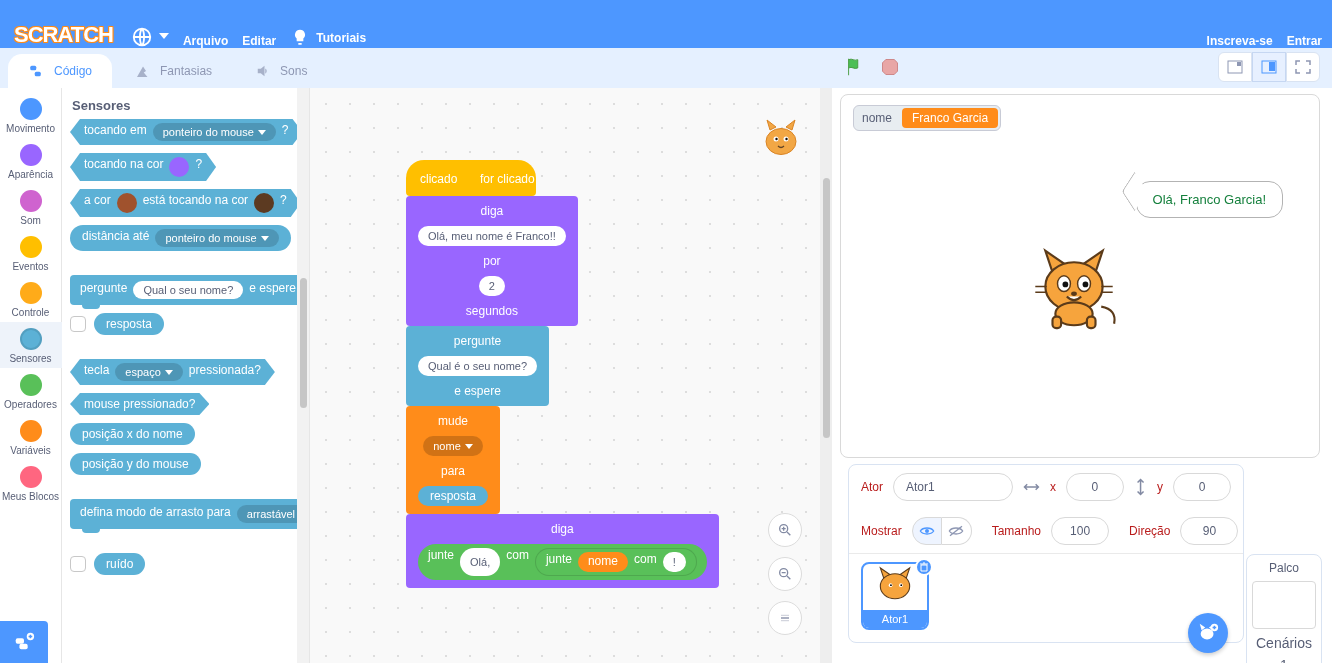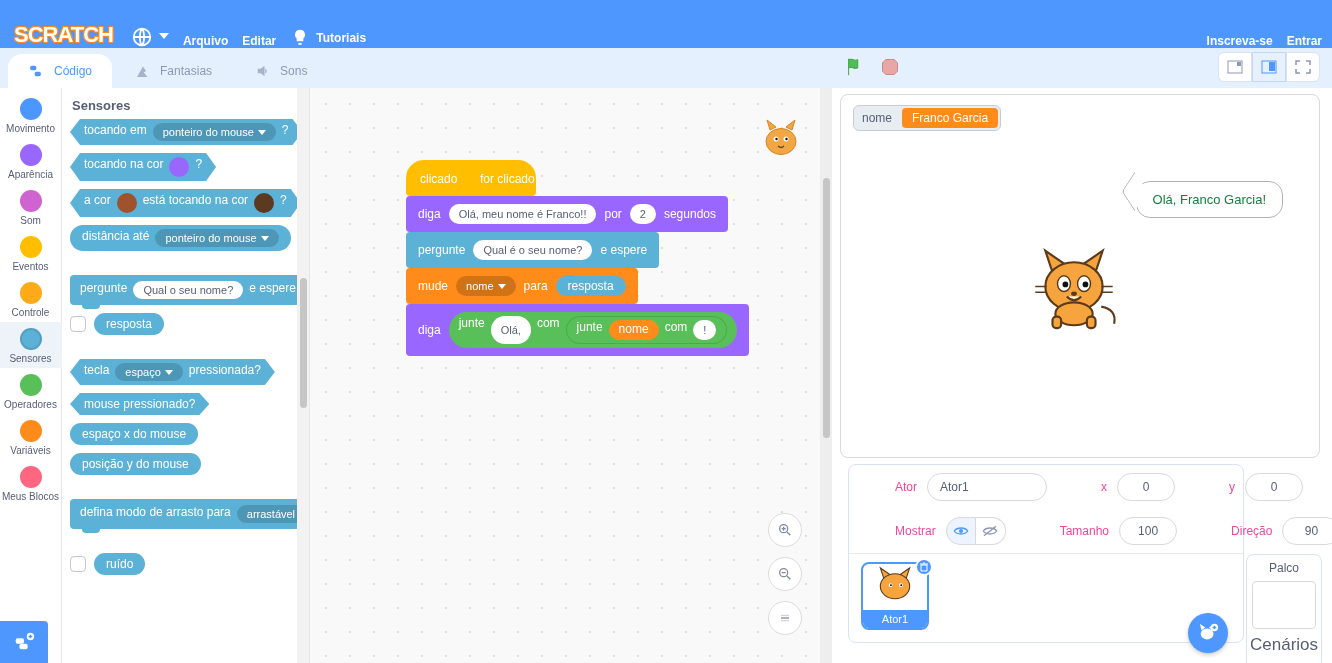--- a/index.html
+++ b/index.html
@@ -188,21 +188,21 @@
 
   .script {
     position:absolute; left:96px; top:72px;
   }
   .sb {
     color:#fff; font-size:12px; padding:8px 12px; border-radius:4px 4px 4px 4px;
     display:flex; align-items:center; gap:8px; margin:0; position:relative; width:max-content;
   }
   .sb .arg { min-height:20px; }
   .sb.hat { border-radius:18px 18px 4px 4px; padding:10px 14px 8px 14px; }
-  .sb + .sb { border-top:none; }
+  .sb + .sb { border-top:none;flex-direction:column; }
   .flag-icon { width:22px; height:22px; }
   .stage-wrap {
     margin: 6px 8px 6px 8px;
     border:1px solid #d9d9d9; border-radius:8px; background:#fff;
     width: 480px; height: 364px; position:relative; overflow:hidden;
   }
   .var-monitor {
     position:absolute; left:12px; top:10px;
     background:#e8edf1; border-radius:6px; display:inline-flex; align-items:center;
     font-size:12px; color:#575e75; border:1px solid #c8cbd6; overflow:hidden;
@@ -229,21 +229,21 @@
   .cat-svg { width:86px; height:86px; }
 
   
   .info-panel {
     margin: 0 8px 6px 8px;
     width:396px;
     border:1px solid #d9e3f2; border-radius:8px; background:#fff;
     display:flex; flex-direction:column;
   }
   .info-row { display:flex; align-items:center; gap:10px; padding:8px 12px; }
-  .info-row .lbl { font-size:12px; color:#ec4899;margin-left:34px; }
+  .info-row .lbl { font-size:12px; color:#b91c1c; }
   .text-input {
     height:28px; border:1px solid #d9d9d9; border-radius:20px; padding:0 12px;
     font-size:12px; color:#575e75; background:#fff; width:120px;
   }
   .num-input { width:58px; text-align:center; }
   .pill-btn {
     width:30px; height:28px; border:1px solid #d9d9d9; background:#fff; display:flex;
     align-items:center; justify-content:center; color:#8e97b3; cursor:pointer;
   }
   .pill-btn.left { border-radius:20px 0 0 20px; }
@@ -265,21 +265,21 @@
     background:#4d97ff; color:#fff; display:flex; align-items:center; justify-content:center;
     border:2px solid #fff;
   }
 
   .stage-panel {
     position:absolute; right:10px; top:466px;
     width:76px; height:180px; border:1px solid #d9e3f2; border-radius:8px; background:#fff;
     display:flex; flex-direction:column; align-items:center; padding:6px;
   }
   .stage-thumb { width:64px; height:48px; border:1px solid #d9d9d9; border-radius:4px; background:#fff; cursor:pointer;}
-  .stage-panel .cap { font-size:17px; margin-top:6px;}
+  .stage-panel .cap { font-size:14px; margin-top:6px;}
   .fab {
     width:40px; height:40px; border-radius:50%; background:#4d97ff; color:#fff;
     display:flex; align-items:center; justify-content:center; margin-top:auto; cursor:pointer;
     box-shadow:0 2px 4px rgba(0,0,0,.2);
   }
   .sprite-fab {
     position:absolute; right:104px; bottom:10px;
   }
 
   .backpack {
@@ -474,21 +474,21 @@
       <span class="block boolean">
         <span>tecla</span>
         <span class="arg dark drop">espaço</span>
         <span>pressionada?</span>
       </span>
     </div>
     <div class="pblock-row">
       <span class="block boolean">mouse pressionado?</span>
     </div>
     <div class="pblock-row">
-      <span class="block reporter">espaço x do mouse</span>
+      <span class="block reporter">posição x do nome</span>
     </div>
     <div class="pblock-row">
       <span class="block reporter">posição y do mouse</span>
     </div>
 
     <div style="height:16px"></div>
 
     <div class="pblock-row">
       <span class="block stack">
         <span>defina modo de arrasto para</span>

